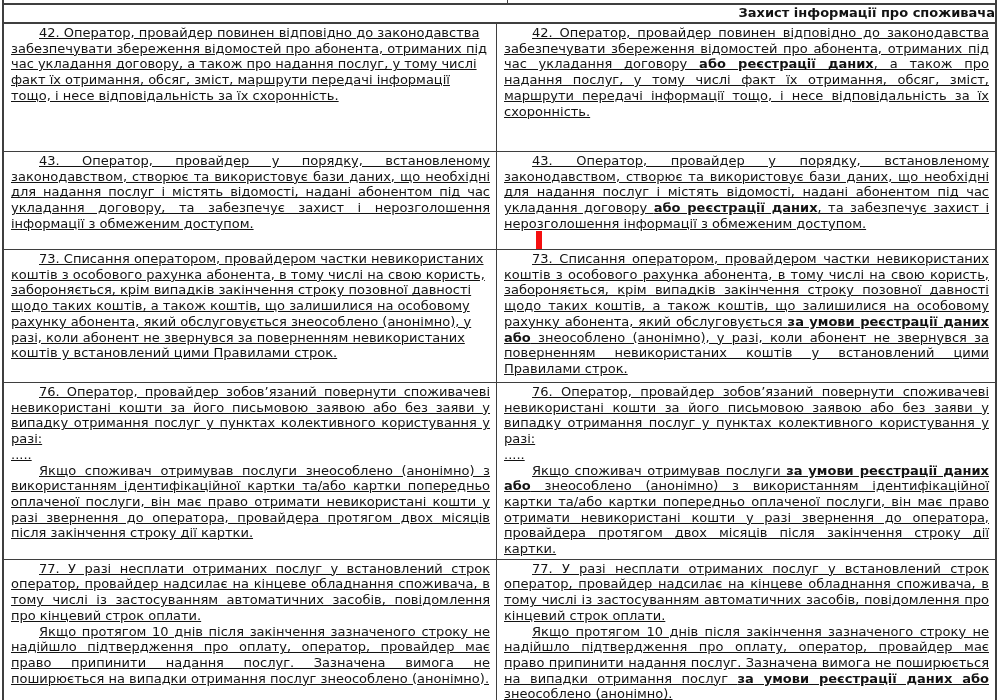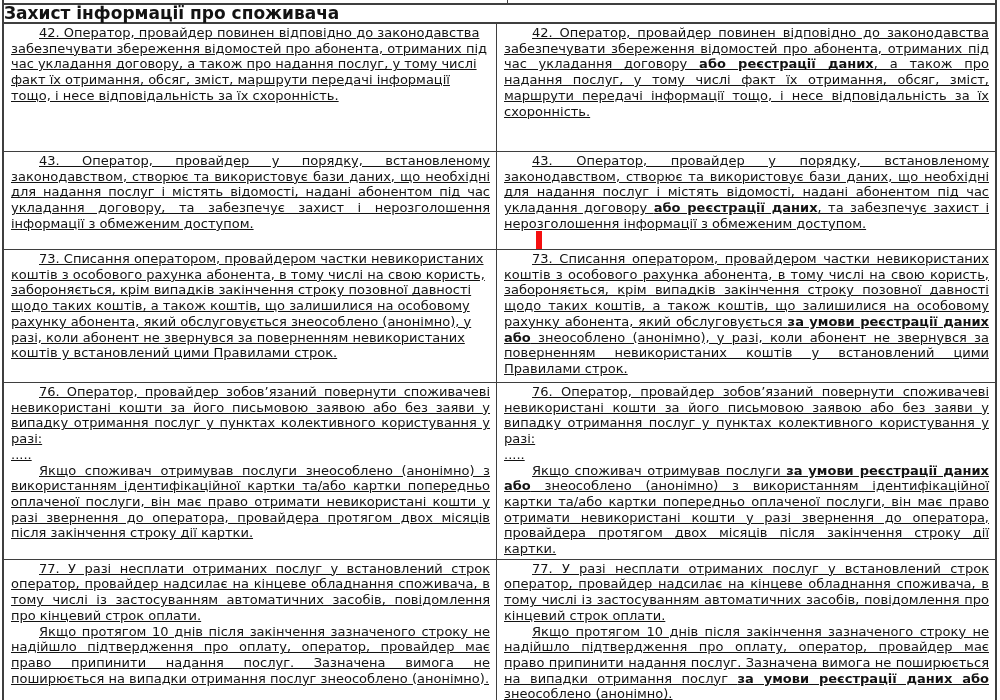--- a/index.html
+++ b/index.html
@@ -32,22 +32,22 @@
   col.c-left{width:49.7%;}
   col.c-right{width:50.3%;}
   td{
     border:1px solid var(--border);
     vertical-align:top;
     padding:1px 6px 2px 7px;
     font-size:13px;line-height:15.7px;
     position:relative;
   }
   .section-header-row td{
-    font-weight:bold;text-align:left;
-    padding:0 0 1px 0;height:16px;line-height:16px;font-size:17px;
+    font-weight:bold;text-align:right;
+    padding:0 0 1px 0;height:16px;line-height:16px;font-size:13px;
     border-top:2px solid var(--border);
     border-bottom:2px solid var(--border);
   }
   tr[data-row="42"] td{height:124px;}
   tr[data-row="43"] td{height:94px;}
   tr[data-row="73"] td{height:129px;}
   tr[data-row="76"] td{height:153px;}
   tr[data-row="77"] td{height:139px;}
   .para{margin:0;text-indent:28px;text-decoration:underline;}
   .para.noindent{text-indent:0;}

